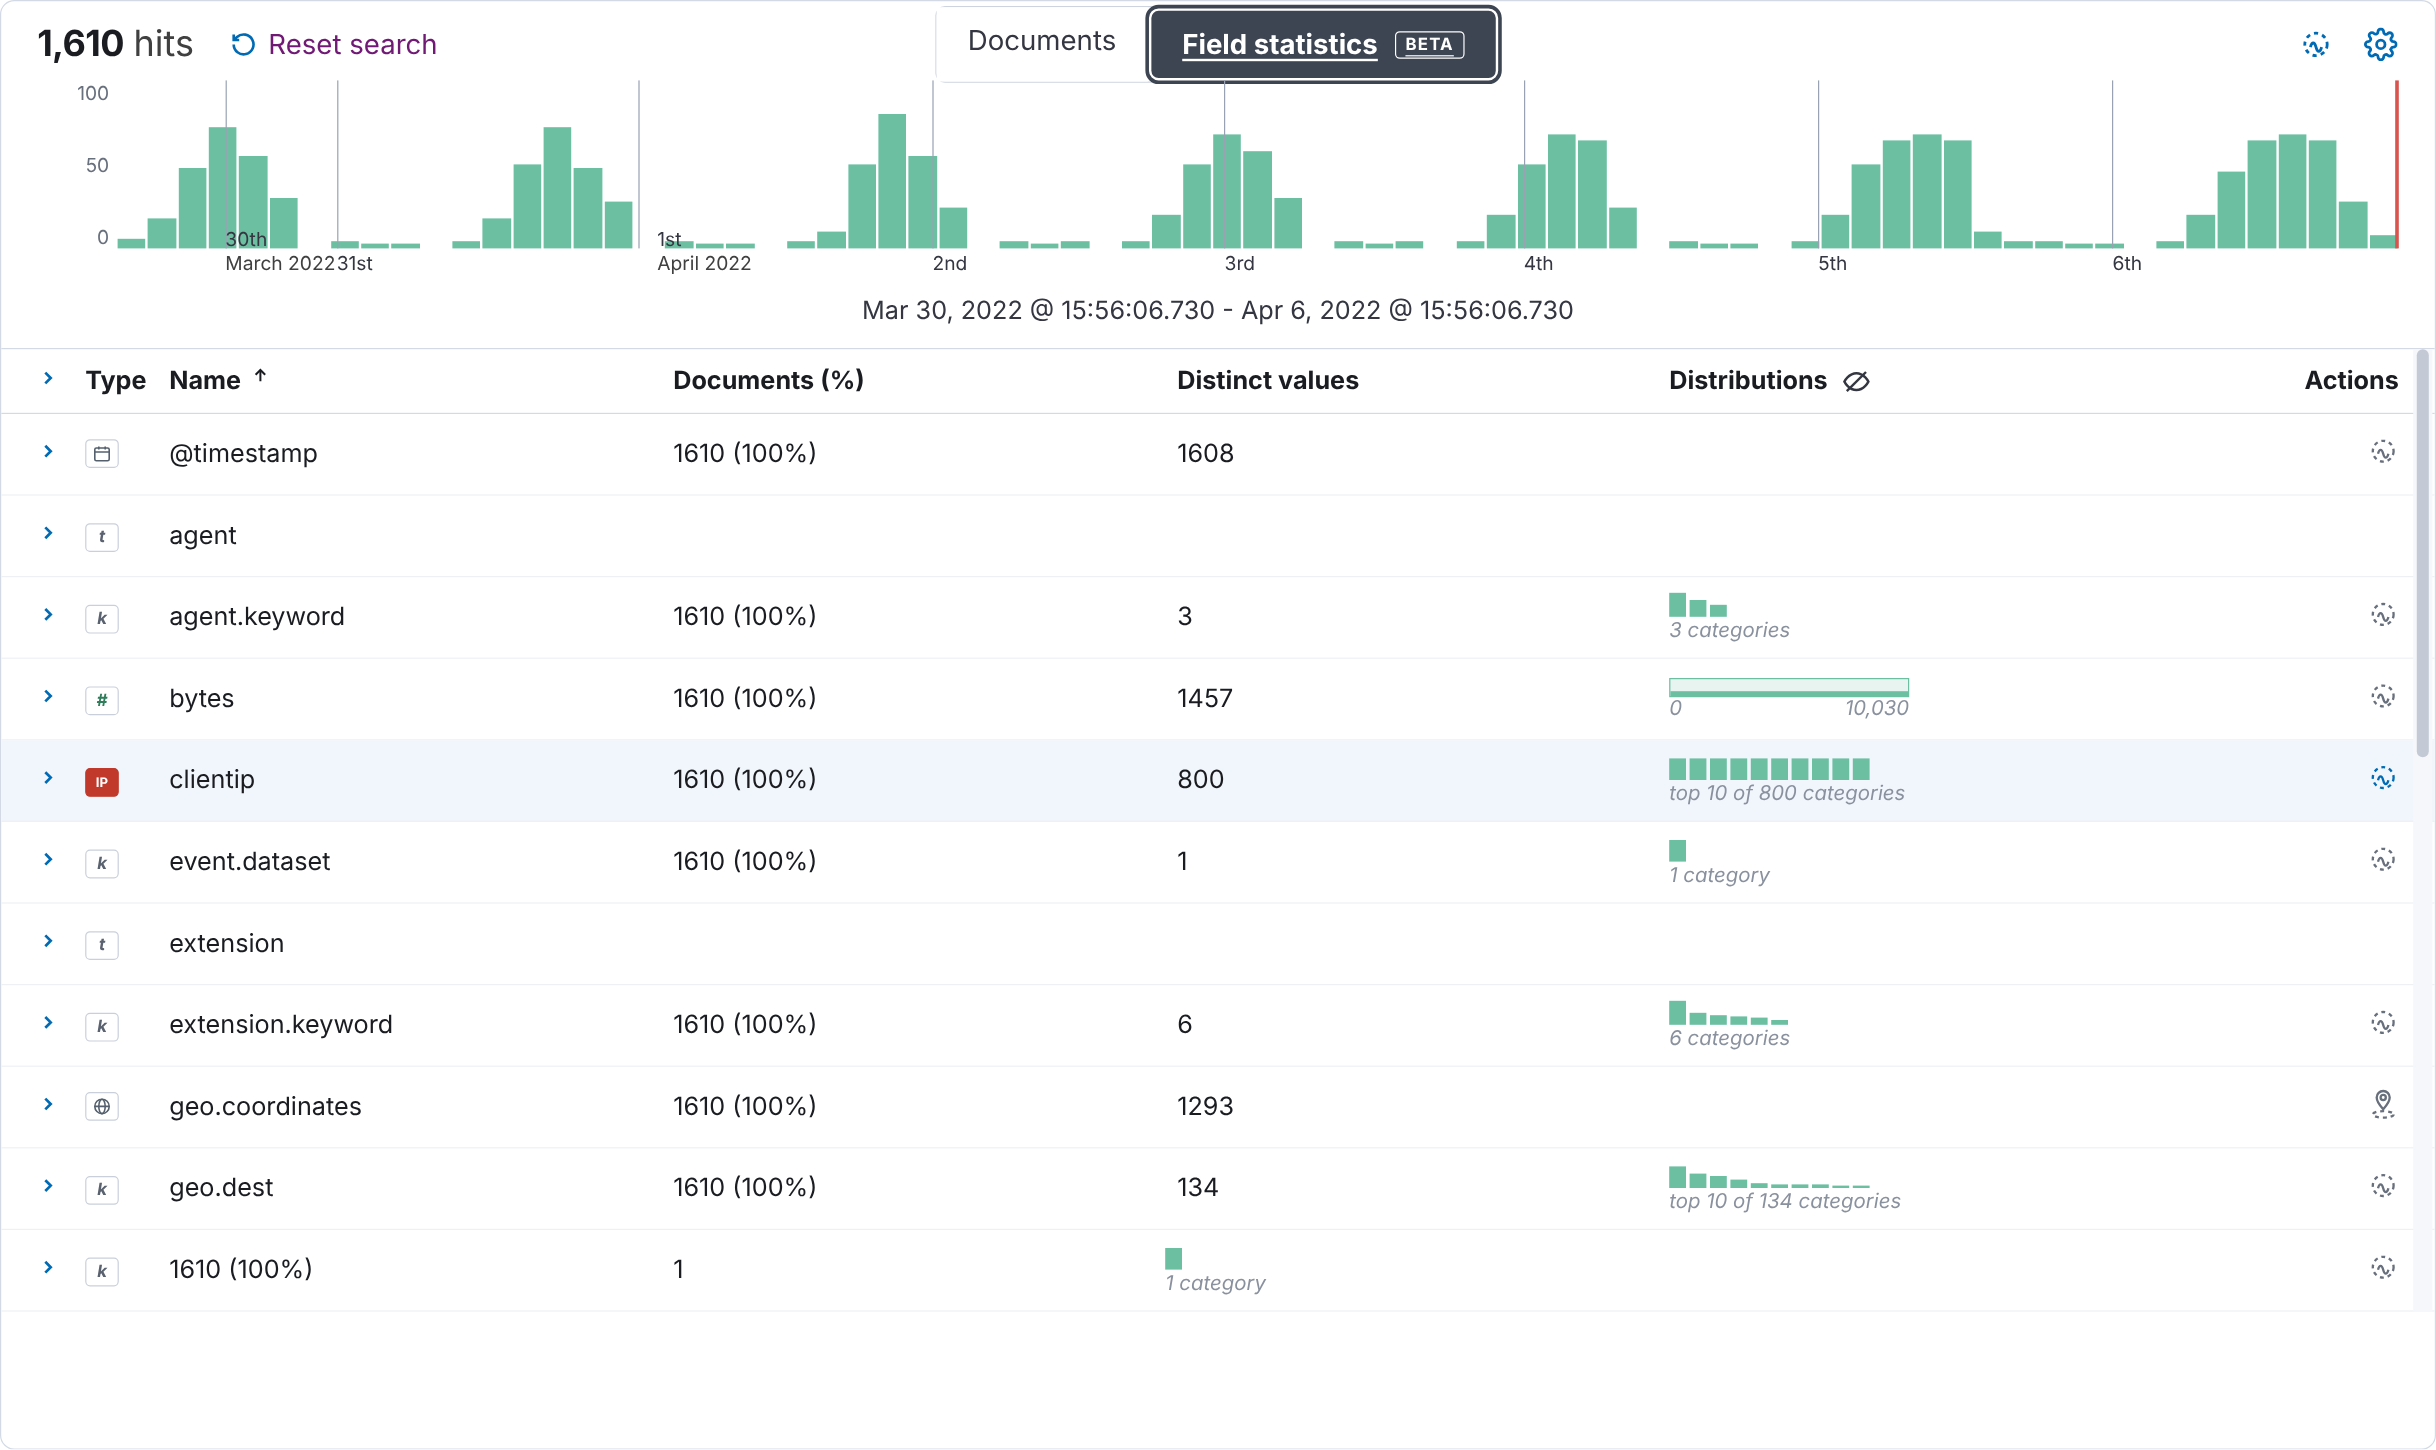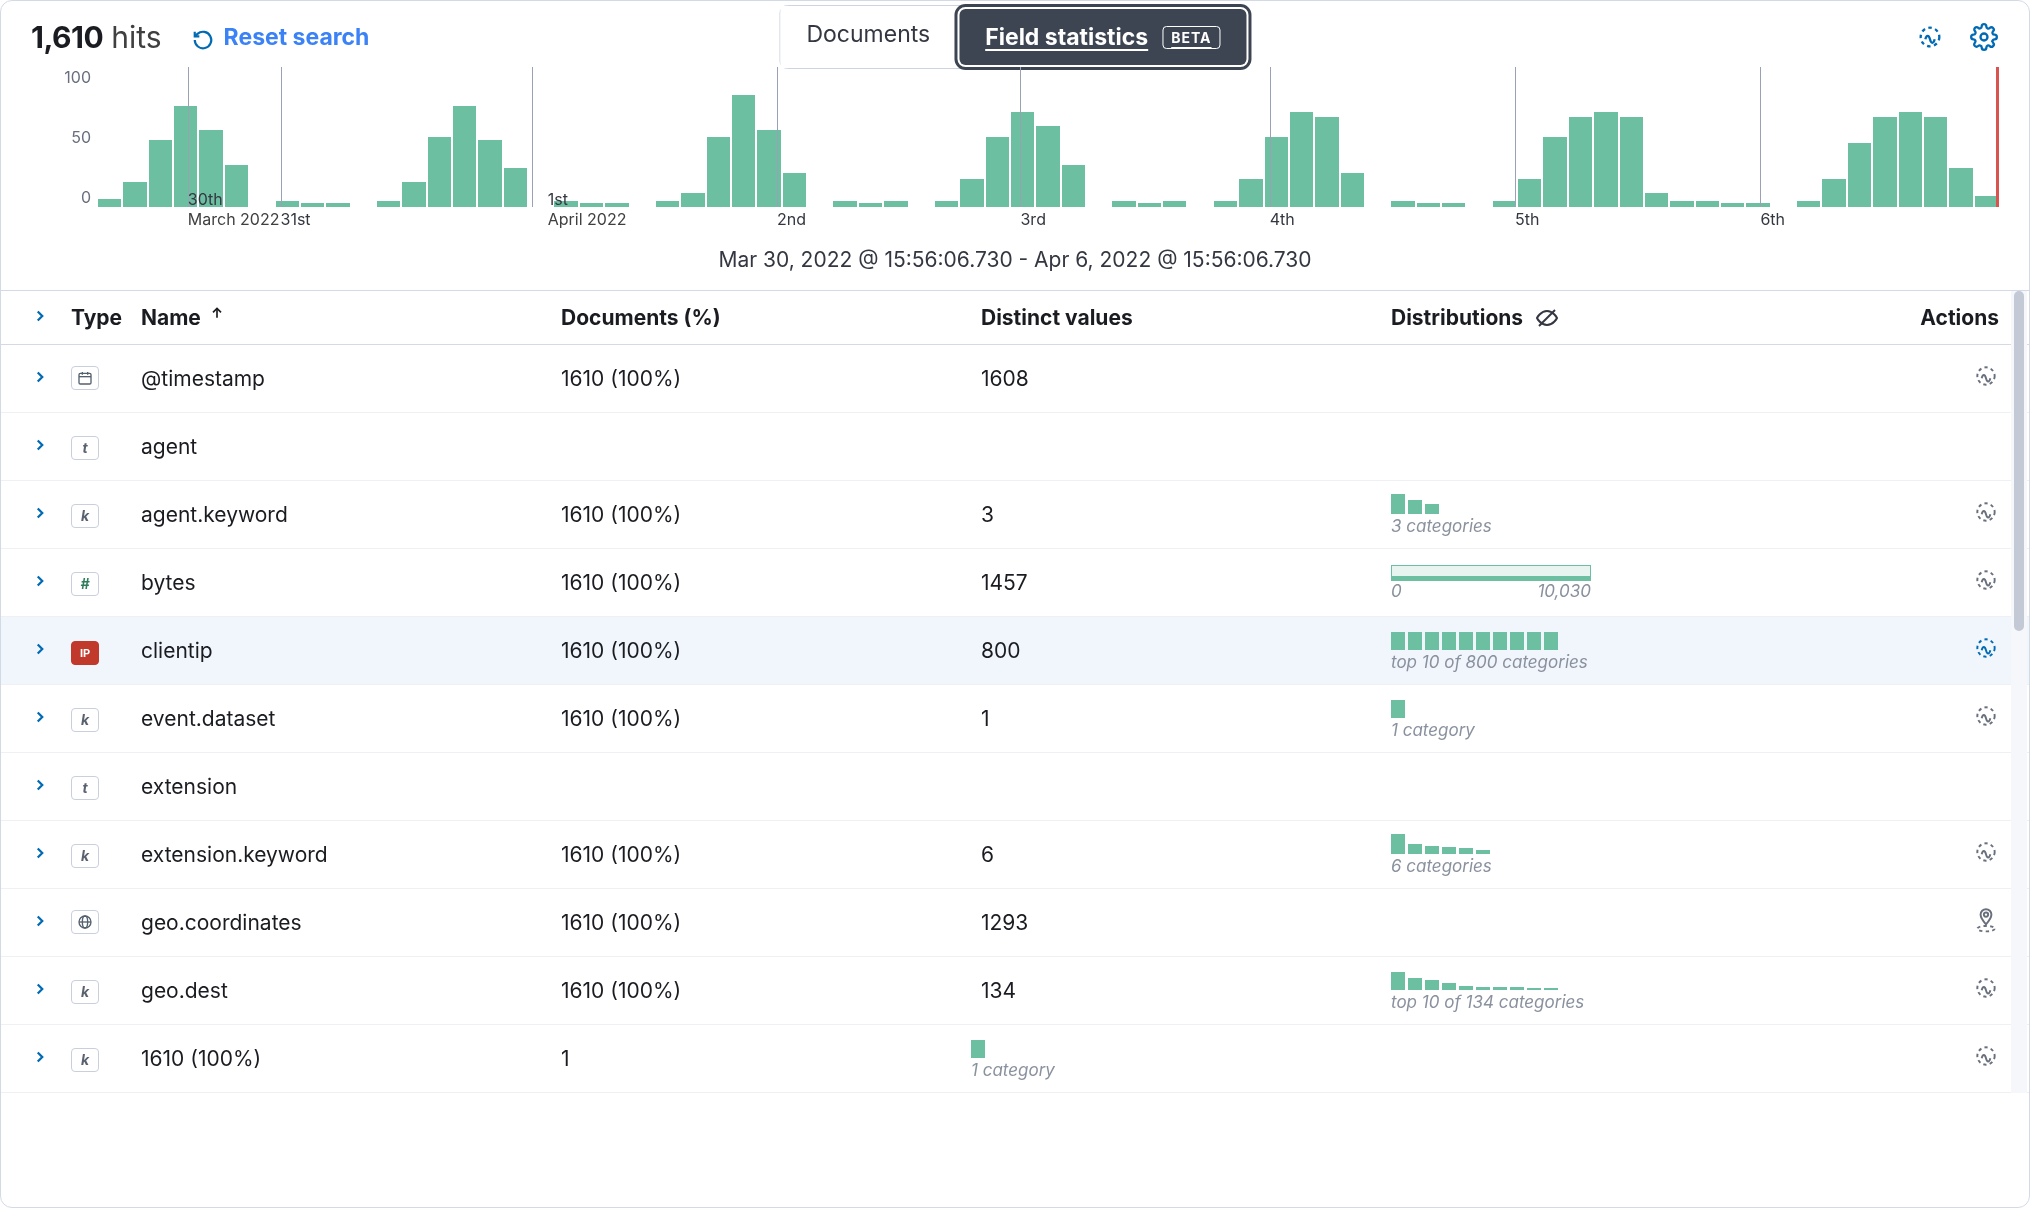--- a/index.html
+++ b/index.html
@@ -2,21 +2,21 @@
 <html><head>
 <meta charset="utf-8">
 <style>
   html,body{margin:0;padding:0;background:#fff;font-family:"Inter","Helvetica Neue",Arial,sans-serif;color:#1a1c21;}
   *{box-sizing:border-box;}
   .panel{width:2030px;height:1208px;border:1px solid #d3dae6;border-radius:12px;margin:0;position:relative;overflow:hidden;}
   
   .header{display:flex;align-items:center;padding:18px 30px 12px 30px;position:relative;}
   .hit-count{font-size:30px;font-weight:700;letter-spacing:-0.5px;margin-right:8px;}
   .hit-label{font-size:30px;font-weight:400;color:#404040;margin-right:30px;}
-  .reset-link{display:inline-flex;align-items:flex-end;color:#3b82f6;font-size:23px;font-weight:700;cursor:pointer;}
+  .reset-link{display:inline-flex;align-items:center;color:#701a75;font-size:23px;font-weight:400;cursor:pointer;}
   .reset-link svg{margin-right:10px;}
   .tab-group{position:absolute;left:50%;transform:translateX(-50%);display:flex;border:1px solid #cdd3df;border-radius:8px;overflow:visible;}
   .tab{padding:14px 26px;font-size:23px;color:#343741;cursor:pointer;background:#fff;text-align:right;}
   .tab.active-wrap{background:#3e4552;border-radius:6px;outline:3px solid #3e4552;outline-offset:2px;margin:3px;}
   .tab.active-wrap .tab-inner{display:flex;align-items:center;color:#fff;font-weight:700;text-decoration:underline;text-underline-offset:4px;}
   .beta{font-size:14px;font-weight:700;letter-spacing:1px;border:1.5px solid #fff;border-radius:4px;padding:2px 8px;margin-left:14px;}
   .header-icons{position:absolute;right:30px;display:flex;gap:24px;}
   .icon-btn{width:30px;height:30px;display:flex;align-items:center;justify-content:center;cursor:pointer;color:#006bb4;}
   
   .chart-zone{padding:0 30px 0 36px;}

